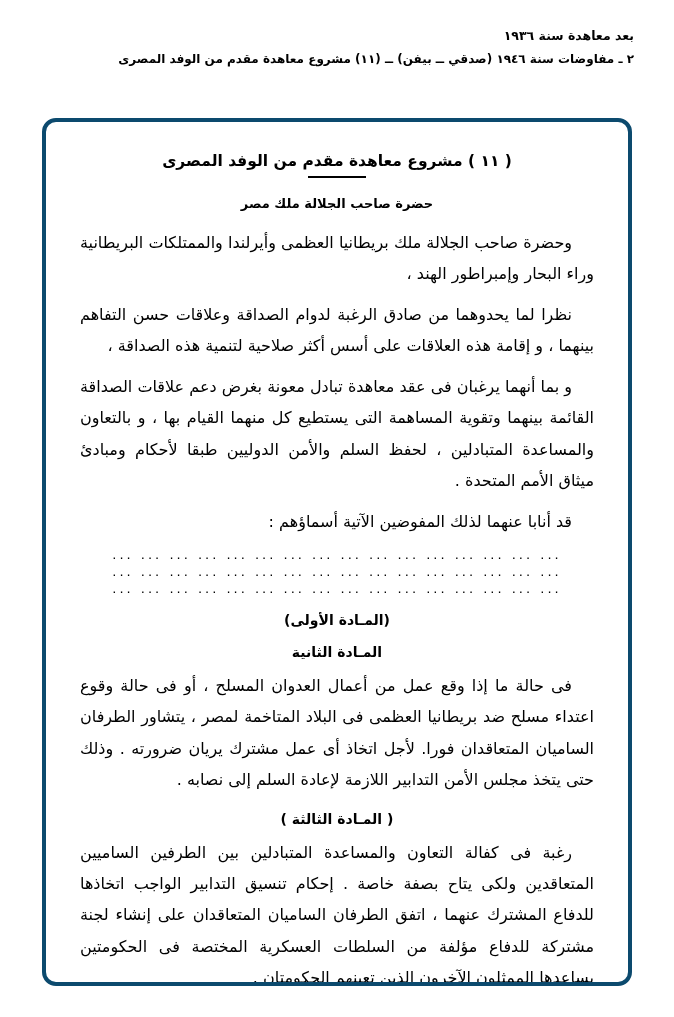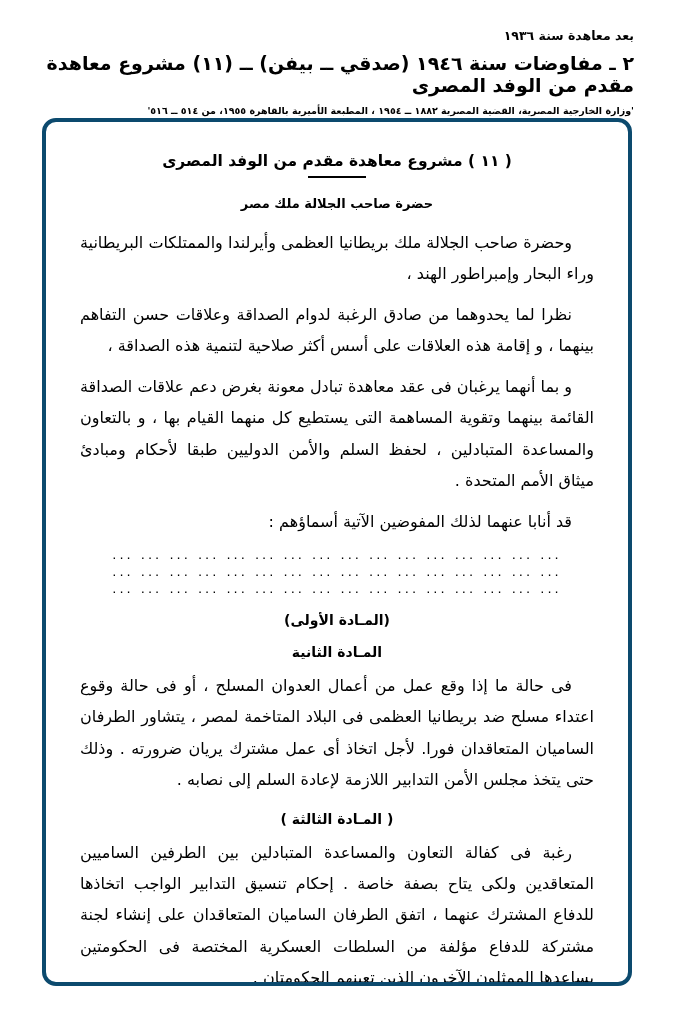--- a/index.html
+++ b/index.html
@@ -23,21 +23,21 @@
   
   .top-header {
     padding: 28px 40px 0 40px;
   }
   .top-header .line {
     font-weight: bold;
     letter-spacing: 0.5px;
     margin: 0 0 9px 0;
   }
   .hdr-1 { font-size: 12.5px; }
-  .hdr-2 { font-size: 19px; }
+  .hdr-2 { font-size: 12px; }
   .hdr-3 { font-size: 9.5px; margin-bottom: 0 !important; }
 
   
   .frame {
     position: absolute;
     left: 42px;
     top: 118px;
     width: 590px;
     height: 868px;
     border: 4px solid #0c4a6e;
@@ -94,21 +94,20 @@
   .dotline-block { margin: 10px 0 6px 0; }
 </style>
 </head>
 <body>
 
 <div class="page">
 
   <div class="top-header">
     <div class="line hdr-1">بعد معاهدة سنة ١٩٣٦</div>
     <div class="line hdr-2">٢ ـ مفاوضات سنة ١٩٤٦ (صدقي ــ بيفن) ــ (١١) مشروع معاهدة مقدم من الوفد المصرى</div>
-    <div class="line hdr-3">'وزارة الخارجية المصرية، القضية المصرية ١٨٨٢ ــ ١٩٥٤ ، المطبعة الأميرية بالقاهرة ١٩٥٥، من ٥١٤ ــ ٥١٦'</div>
   </div>
 
   <div class="frame">
     <div class="frame-inner">
 
       <div class="doc-title">( ١١ ) مشروع معاهدة مقدم من الوفد المصرى</div>
       <div class="rule"></div>
 
       <div class="salutation">حضرة صاحب الجلالة ملك مصر</div>
 

